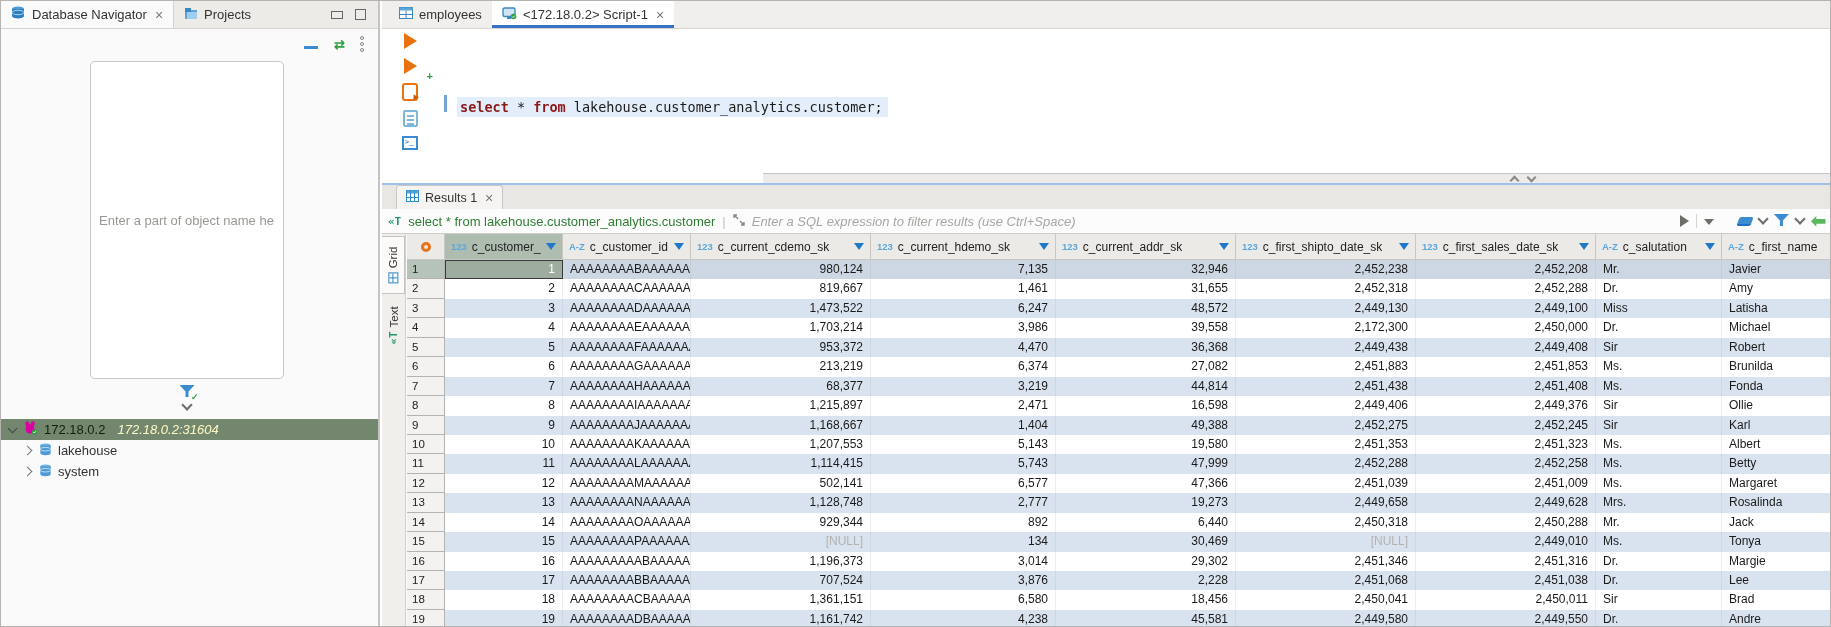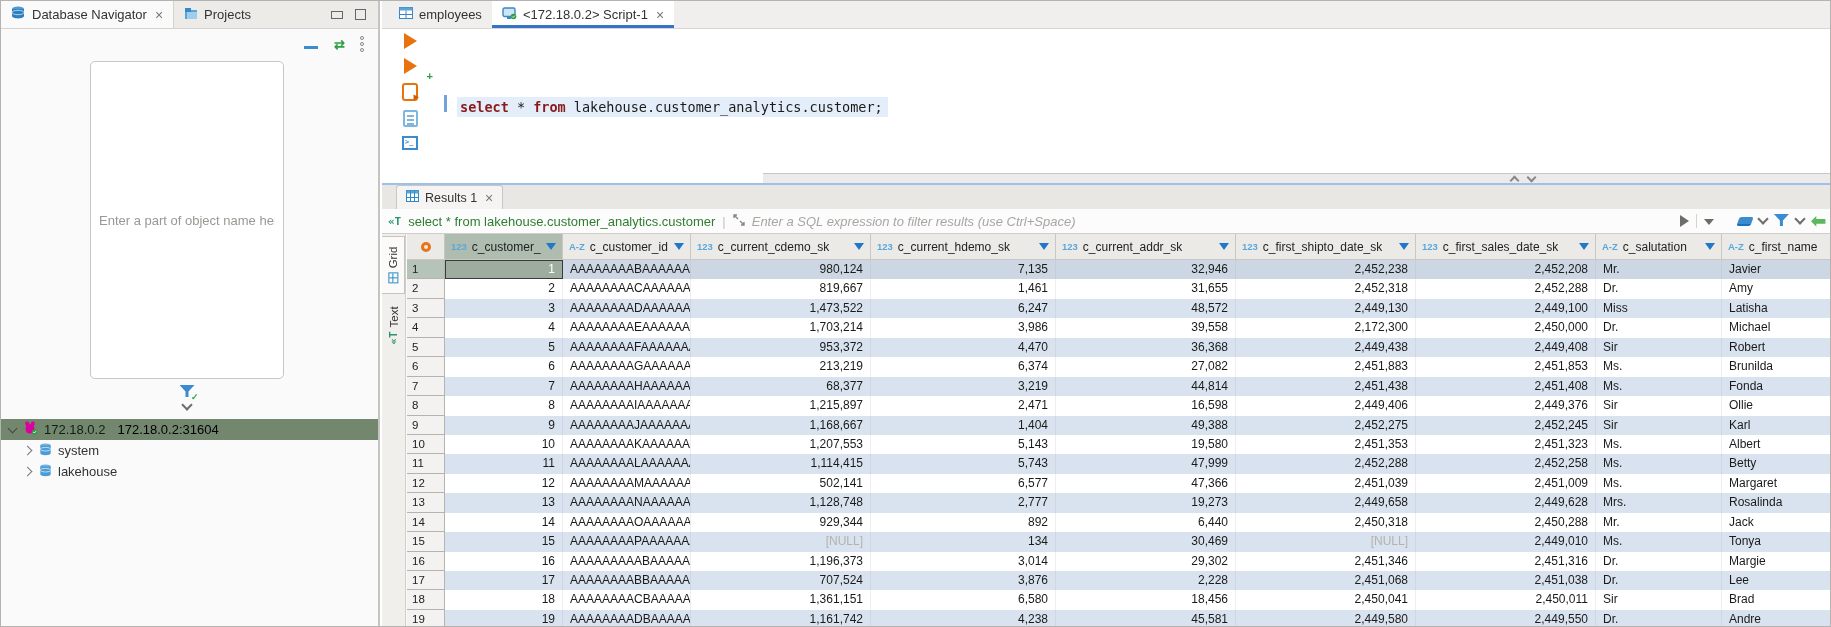--- a/index.html
+++ b/index.html
@@ -35,21 +35,21 @@
   .funnel { position:relative; width:15px; height:14px; }
   .funnel .cone { position:absolute; top:0; left:0; width:15px; height:12px;
                   background:#3a8bd0; clip-path:polygon(0 0,100% 0,60% 55%,60% 100%,40% 100%,40% 55%); }
   .funnel .chk { position:absolute; right:-4px; bottom:-3px; color:#2f9e44; font-size:9px; font-weight:bold; }
   .chev { width:8px; height:8px; border-right:2px solid #6f6d6a; border-bottom:2px solid #6f6d6a;
           transform:rotate(45deg); margin-top:-4px; }
 
   .tree { padding-top:4px; font-size:13px; }
   .tree-row { height:21px; display:flex; align-items:center; gap:6px; padding-left:6px; }
   .tree-row.selected { background:#73876f; color:#10200f; }
-  .tree-detail { color:#000000; margin-left:6px; }
+  .tree-detail { font-style:italic; color:#fef9c3; margin-left:6px; }
   .tw { width:10px; display:inline-flex; justify-content:center; }
   .chev-open { width:7px; height:7px; border-right:1.5px solid #444; border-bottom:1.5px solid #444;
                transform:rotate(45deg); margin-top:-3px; }
   .chev-closed { width:7px; height:7px; border-right:1.5px solid #777; border-bottom:1.5px solid #777;
                  transform:rotate(-45deg); margin-left:-2px; }
   .tree-child { padding-left:22px; }
 
   
   .main { position:absolute; left:381px; top:0; width:1450px; height:627px; background:#fff; }
   .ed-tabs { height:28px; background:#f1efed; border-bottom:1px solid #d8d6d2;
@@ -221,34 +221,34 @@
         <span class="tw">
             <span class="chev-closed"></span>
           </span>
         <span class="ic">
           <svg width="13" height="13" viewBox="0 0 13 13">
               <ellipse cx="6.5" cy="2.6" rx="5.2" ry="2" fill="#6fb3e0"></ellipse>
               <path d="M1.3 2.6v7.6c0 1.1 2.3 2 5.2 2s5.2-.9 5.2-2V2.6" fill="#4d9bd6"></path>
               <ellipse cx="6.5" cy="6.2" rx="5.2" ry="1.8" fill="none" stroke="#d8ecf8" stroke-width="0.8"></ellipse>
             </svg>
         </span>
-        <span>system</span>
+        <span>lakehouse</span>
       </div>
       <div class="tree-row tree-child">
         <span class="tw">
             <span class="chev-closed"></span>
           </span>
         <span class="ic">
           <svg width="13" height="13" viewBox="0 0 13 13">
               <ellipse cx="6.5" cy="2.6" rx="5.2" ry="2" fill="#6fb3e0"></ellipse>
               <path d="M1.3 2.6v7.6c0 1.1 2.3 2 5.2 2s5.2-.9 5.2-2V2.6" fill="#4d9bd6"></path>
               <ellipse cx="6.5" cy="6.2" rx="5.2" ry="1.8" fill="none" stroke="#d8ecf8" stroke-width="0.8"></ellipse>
             </svg>
         </span>
-        <span>lakehouse</span>
+        <span>system</span>
       </div>
     </div>
   </aside>
 
   <div class="main">
     <div class="ed-tabs">
       <div class="ed-tab">
         <span class="ic">
           <svg width="14" height="12" viewBox="0 0 14 12">
               <rect x="0.5" y="0.5" width="13" height="11" fill="#fff" stroke="#3a87c8"></rect>

